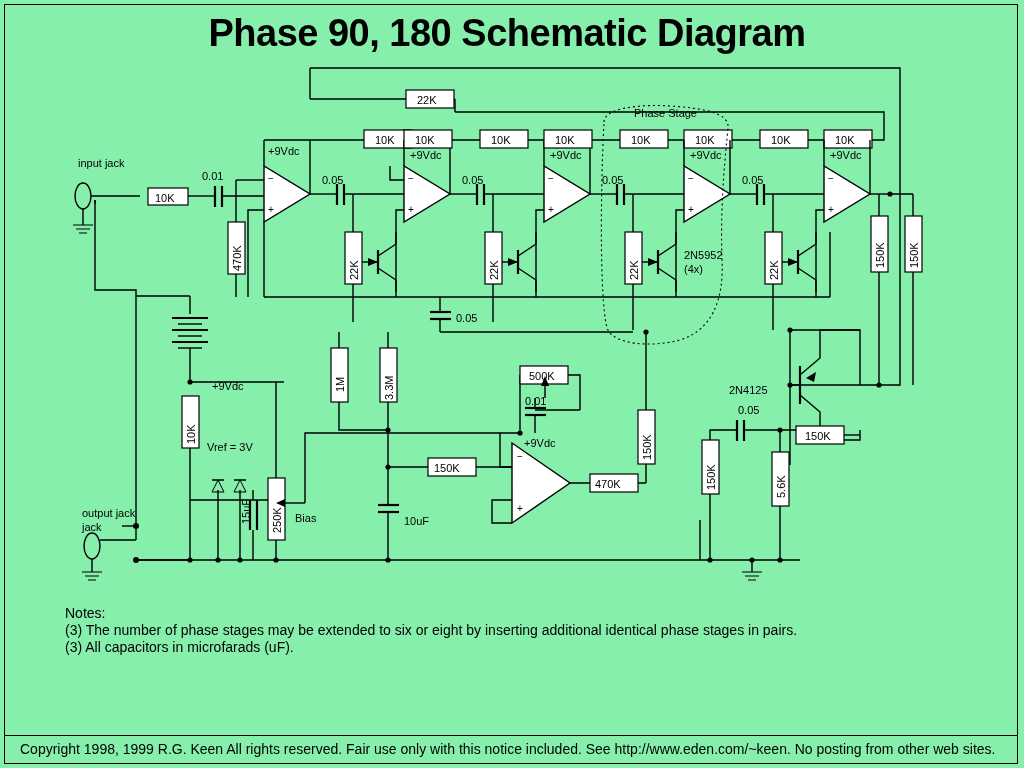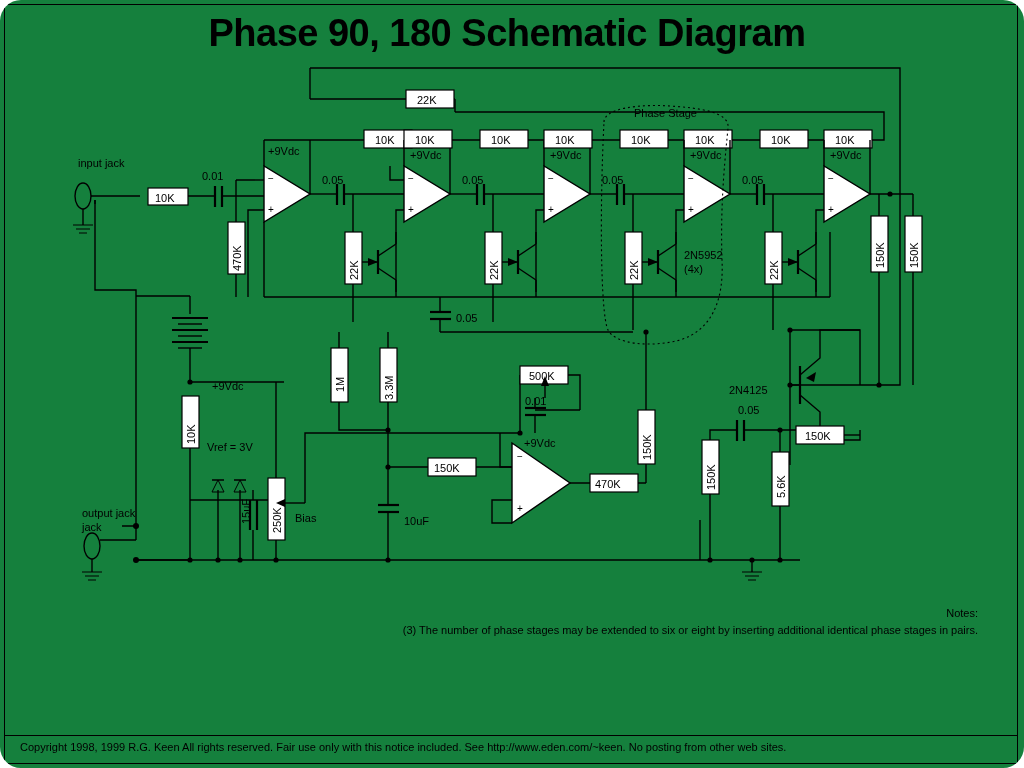--- a/index.html
+++ b/index.html
@@ -4,24 +4,23 @@
 <style>
   html, body {
     margin: 0;
     padding: 0;
     background: #ffffff;
   }
   #page {
     position: relative;
     width: 1024px;
     height: 768px;
-    background: #15803d;
+    background: #86efac;
     font-family: "Liberation Sans", sans-serif;
     overflow: hidden;
-    border-radius: 21px;
   }
   #frame {
     position: absolute;
     left: 4px; top: 4px;
     width: 1014px; height: 760px;
     border: 1px solid #000;
     box-sizing: border-box;
   }
   #title {
     position: absolute;
@@ -36,34 +35,33 @@
     white-space: nowrap;
   }
   svg#schematic {
     position: absolute;
     left: 0; top: 0;
     width: 1024px;
     height: 768px;
   }
   .notes {
     position: absolute;
-    left: 48px;
+    left: 65px;
     top: 605px;
     width: 930px;
-    font-size: 11px;
+    font-size: 14px;
     line-height: 17px;
     color: #000;
-    text-align: right;
   }
   .notes div { white-space: nowrap; }
   .copyright {
     position: absolute;
     left: 20px;
     top: 741px;
-    font-size: 11px;
+    font-size: 14px;
     color: #000;
     white-space: nowrap;
   }
   .copyrule {
     position: absolute;
     left: 5px;
     top: 735px;
     width: 1013px;
     height: 1px;
     background: #000;
@@ -452,18 +450,19 @@
     <text class="lbl" x="729" y="394">2N4125</text>
     <text class="lbl" x="738" y="414">0.05</text>
     <text class="lbl" x="715" y="490" transform="rotate(-90 715 490)">150K</text>
     <text class="lbl" x="805" y="440">150K</text>
     <text class="lbl" x="785" y="498" transform="rotate(-90 785 498)">5.6K</text>
   </svg>
 
   <div class="notes">
     <div>Notes:</div>
     <div>(3) The number of phase stages may be extended to six or eight by inserting additional identical phase stages in pairs.</div>
+    <div>(3) All capacitors in microfarads (uF).</div>
   </div>
 
   <div class="copyrule"></div>
   <div class="copyright">Copyright 1998, 1999 R.G. Keen All rights reserved. Fair use only with this notice included. See http://www.eden.com/~keen. No posting from other web sites.</div>
 
 </div>
 
 </body></html>

